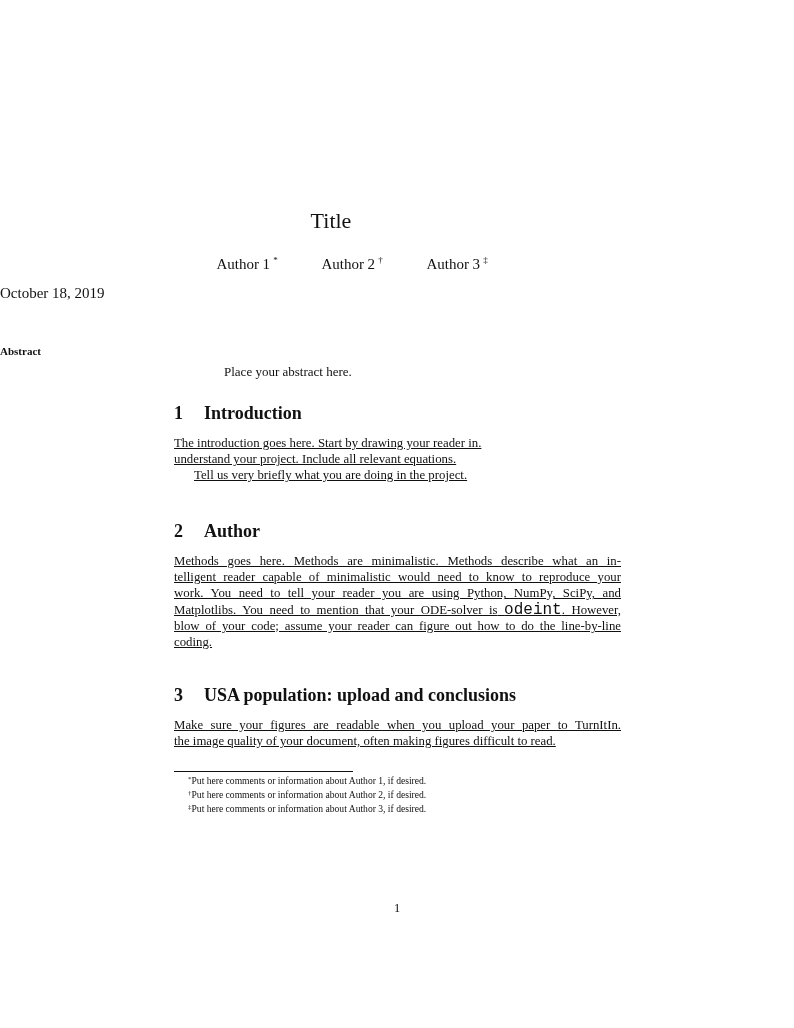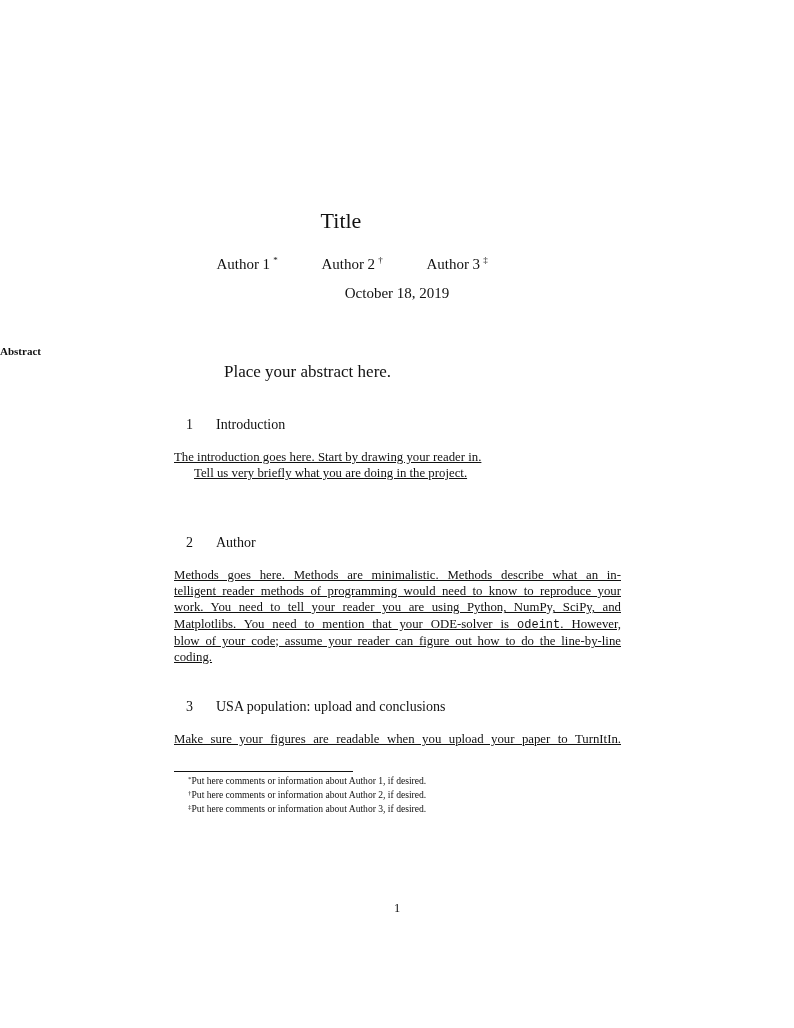--- a/index.html
+++ b/index.html
@@ -3,54 +3,54 @@
 <meta charset="utf-8">
 <style>
   html, body { margin: 0; padding: 0; background: #ffffff; }
   body {
     width: 794px; height: 1028px; position: relative; overflow: hidden;
     font-family: "DejaVu Serif", "Liberation Serif", serif;
     color: #111;
   }
   .page { position: absolute; left: 0; top: 0; width: 794px; height: 1028px; }
   .title {
-    position: absolute; top: 207px; left: 10px; width: 662px; text-align: center;
+    position: absolute; top: 207px; left: 0; width: 662px; text-align: center;
     font-family: "Liberation Serif", serif; font-size: 22px; line-height: 28px;
   }
   .authors {
     position: absolute; top: 250px; left: 0; width: 704px; text-align: center;
     font-family: "Liberation Serif", serif; font-size: 15px; line-height: 20px;
   }
   .author { display: inline-block; margin: 0 20px; }
   .author sup { font-size: 9px; vertical-align: 6px; margin-left: 3px; }
   .date {
-    position: absolute; top: 283px; left: 0; width: 794px; text-align: center;
+    position: absolute; top: 283px; left: 0; width: 794px; 
     font-family: "Liberation Serif", serif; font-size: 15px; line-height: 20px;
   }
   .abstract-title {
     position: absolute; top: 344px; left: 0; width: 794px; text-align: left;
     font-family: "Liberation Serif", serif; font-weight: bold; font-size: 11px; line-height: 14px;
   }
   .abstract-body {
     position: absolute; top: 365px; left: 224px; width: 350px;
-    font-family: "Liberation Serif", serif; font-size: 17px; line-height: 14px;
+    font-family: "Liberation Serif", serif; font-size: 13px; line-height: 14px;
   }
   .section { position: absolute; left: 174px; width: 447px; }
   .sec-head {
-    font-family: "Liberation Serif", serif; font-weight: normal; font-size: 14px; line-height: 24px;
-    margin: 12px; white-space: nowrap;
+    font-family: "Liberation Serif", serif; font-weight: bold; font-size: 18px; line-height: 24px;
+    margin: 0; white-space: nowrap;
   }
   .sec-num { display: inline-block; width: 30px; }
   .para {
     font-family: "Liberation Serif", serif; font-size: 12.8px; line-height: 16.2px;
     text-align: justify; margin: 0;
   }
   .line { display: block; text-align: justify; text-align-last: justify; white-space: nowrap; }
   .line.last { text-align-last: left; }
-  code { font-family: "Liberation Mono", monospace; font-size: 12px; }
+  code { font-family: "Liberation Mono", monospace; font-size: 16px; }
   .sec1 { top: 401px; }
   .sec2 { top: 519px; }
   .sec3 { top: 683px; }
   .body-block { margin-top: 10px; text-decoration: underline; }
   .fn-rule {
     position: absolute; top: 771px; left: 174px; width: 179px; height: 0;
     border-top: 1px solid #111;
   }
   .footnotes {
     position: absolute; top: 773px; left: 188px; width: 440px;
@@ -80,46 +80,48 @@
   <div class="abstract-title">Abstract</div>
   <div class="abstract-body">Place your abstract here.</div>
 
   <div class="section sec1">
     <h2 class="sec-head"><span class="sec-num">1</span><span>Introduction</span></h2>
     <div class="body-block">
       <p class="para">
           <span class="line last">The introduction goes here. Start by drawing your reader in.</span>
         </p>
       <p class="para">
+          <span class="line last">understand your project. Include all relevant equations.</span>
         </p>
       <p class="para">
           <span class="line last" style="padding-left:20px">Tell us very briefly what you are doing in the project.</span>
         </p>
     </div>
   </div>
 
   <div class="section sec2">
     <h2 class="sec-head"><span class="sec-num">2</span><span>Author</span></h2>
     <div class="body-block">
       <p class="para">
         <span class="line">Methods goes here. Methods are minimalistic. Methods describe what an in-</span>
-        <span class="line">telligent reader methods of programming would need to know to reproduce your</span>
+        <span class="line">telligent reader capable of minimalistic would need to know to reproduce your</span>
         <span class="line">work. You need to tell your reader you are using Python, NumPy, SciPy, and</span>
         <span class="line"><span>Matplotlibs. You need to mention that your ODE-solver is</span> <code>odeint</code><span>. However,</span></span>
         <span class="line">blow of your code; assume your reader can figure out how to do the line-by-line</span>
         <span class="line last">coding.</span>
       </p>
     </div>
   </div>
 
   <div class="section sec3">
     <h2 class="sec-head"><span class="sec-num">3</span><span>USA population: upload and conclusions</span></h2>
     <div class="body-block">
       <p class="para">
         <span class="line">Make sure your figures are readable when you upload your paper to TurnItIn.</span>
+        <span class="line last">the image quality of your document, often making figures difficult to read.</span>
       </p>
     </div>
   </div>
 
   <div class="fn-rule"></div>
   <div class="footnotes">
     <div><sup>*</sup><span>Put here comments or information about Author 1, if desired.</span></div>
     <div><sup>†</sup><span>Put here comments or information about Author 2, if desired.</span></div>
     <div><sup>‡</sup><span>Put here comments or information about Author 3, if desired.</span></div>
   </div>

